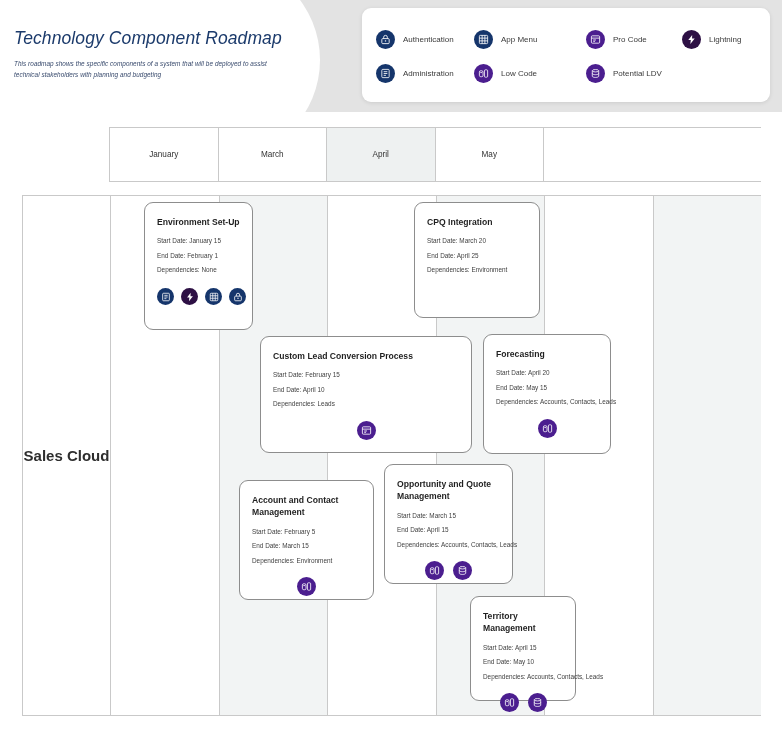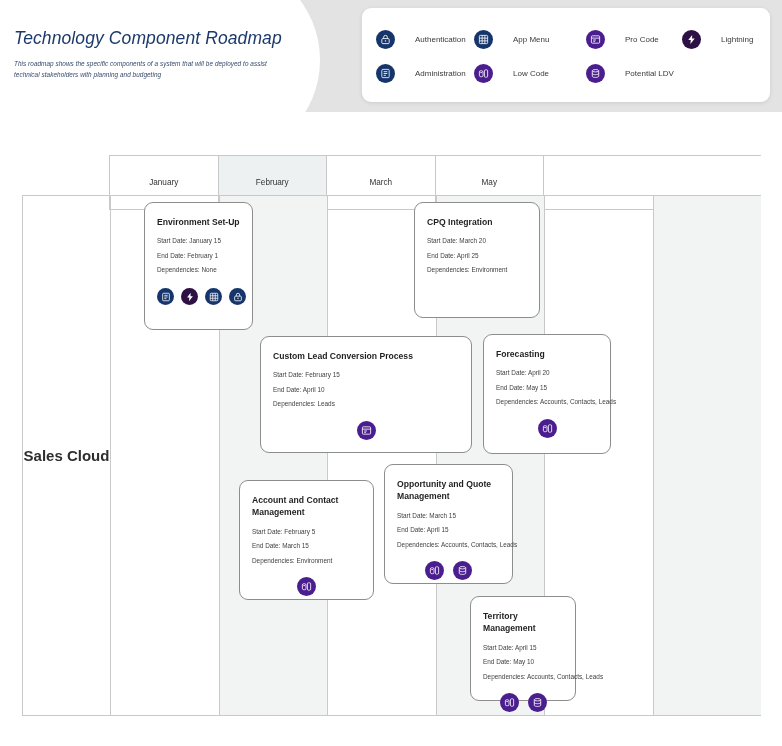--- a/index.html
+++ b/index.html
@@ -46,38 +46,38 @@
     border-radius: 9px;
     box-shadow: 0 1px 4px rgba(0,0,0,.10);
     padding: 14px 0 0 14px;
   }
   .legend-grid {
     display: grid;
     grid-template-columns: 98px 112px 96px 92px;
     grid-auto-rows: 34px;
     align-items: center;
   }
-  .legend-item { display: flex; align-items: center; gap: 20px; }
+  .legend-item { display: flex; align-items: center; gap: 8px; }
   .legend-label { font-size: 8px; color: #3a3a3a; white-space: nowrap; }
 
   
   .ico {
     width: 19px; height: 19px; border-radius: 50%;
     display: inline-flex; align-items: center; justify-content: center;
     flex: 0 0 auto;
   }
   .ico svg { display: block; }
   .ico.navy   { background: #15356b; }
   .ico.purple { background: #4b1e8f; }
   .ico.dark   { background: #2d1044; }
   .ico.sm { width: 17px; height: 17px; }
 
   
   .months {
-    position: absolute; left: 109px; top: 155px;
+    position: absolute; left: 109px; top: 127px;
     width: 652px; height: 55px;
     display: flex;
     border: 1px solid #c9c9c9;
     border-right: none;
   }
   .month {
     width: 108.5px; height: 100%;
     border-right: 1px solid #c9c9c9;
     display: flex; align-items: center; justify-content: center;
     font-size: 8.2px; color: #333333;
@@ -215,22 +215,22 @@
         </span>
         <span class="legend-label">Potential LDV</span>
       </div>
 
     </div>
   </div>
 </div>
 
 <div class="months">
   <div class="month">January</div>
-  <div class="month alt">February</div>
   <div class="month">March</div>
+  <div class="month alt">April</div>
   <div class="month">May</div>
 </div>
 
 <div class="board">
 
   <div class="board-cols">
     <div class="bcol"></div>
     <div class="bcol alt"></div>
     <div class="bcol"></div>
     <div class="bcol alt"></div>

